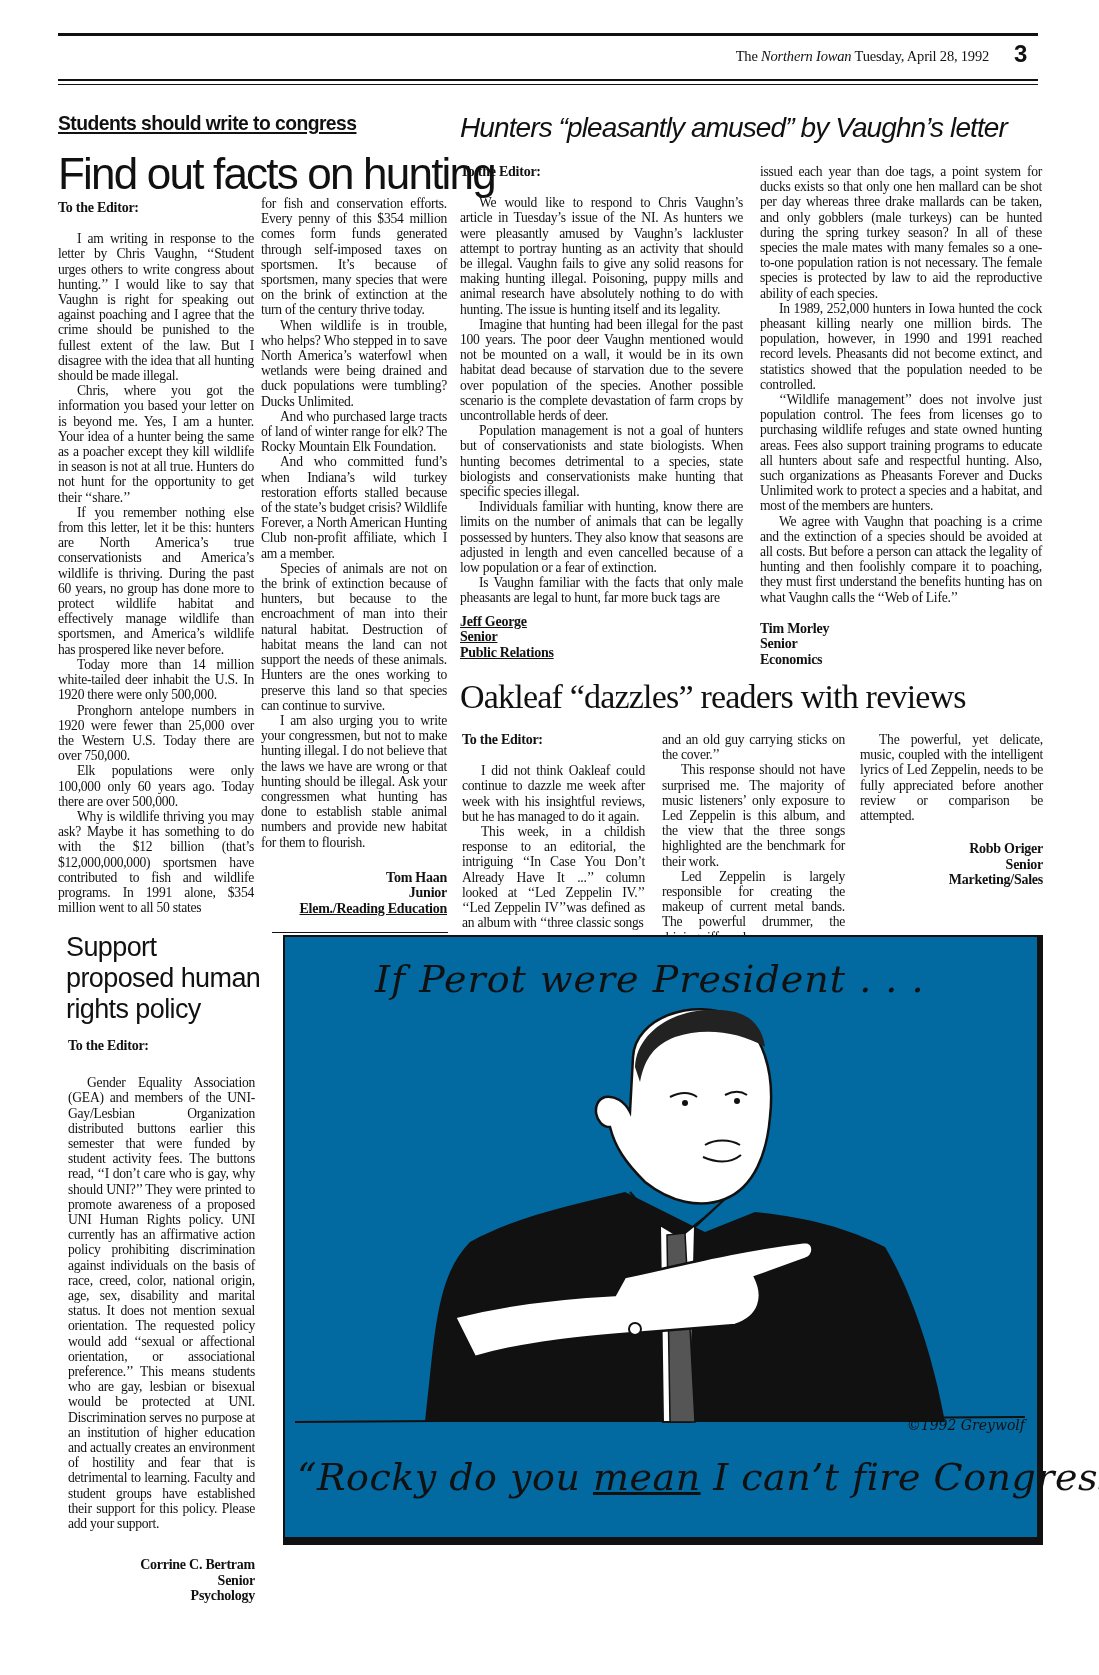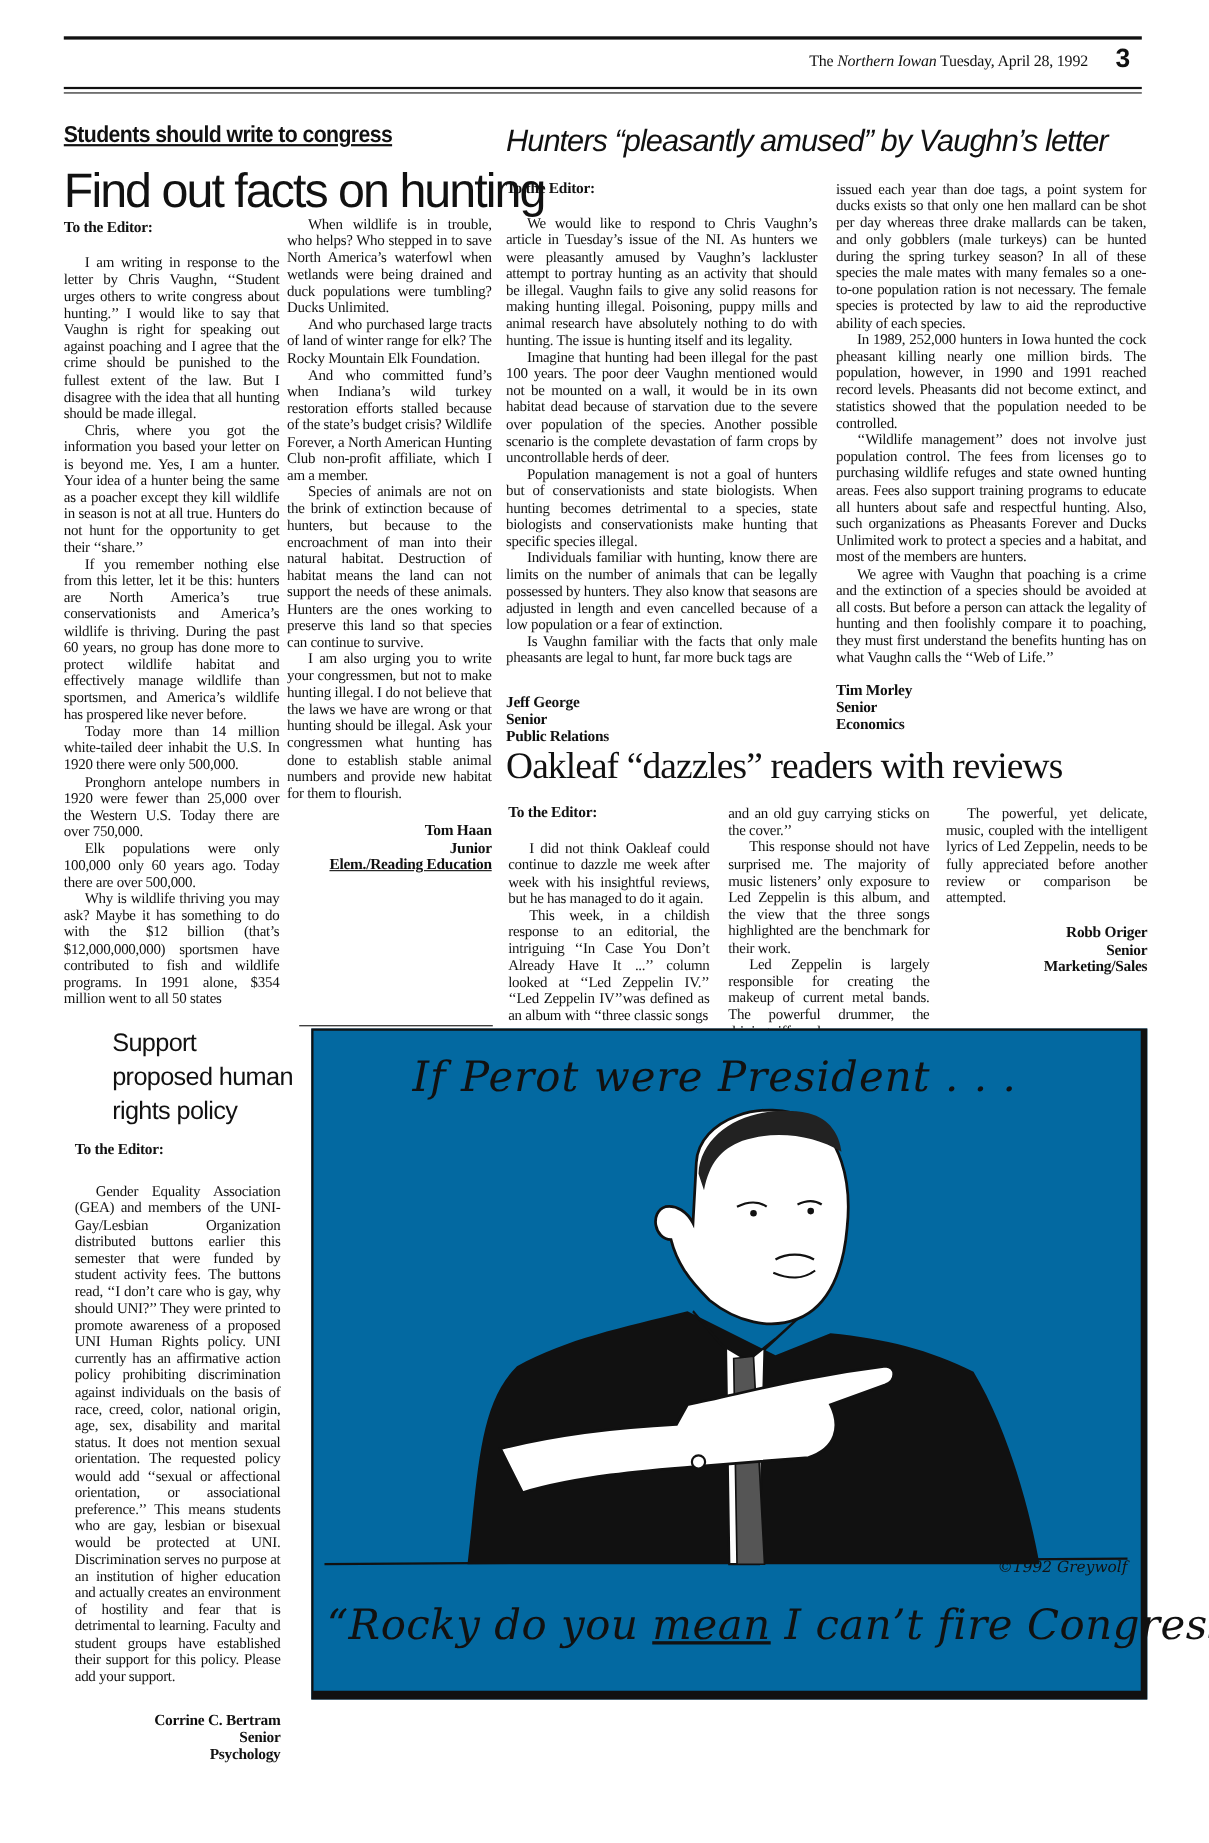--- a/index.html
+++ b/index.html
@@ -46,20 +46,21 @@
   <p>I am writing in response to the letter by Chris Vaughn, ‘‘Student urges others to write congress about hunting.’’ I would like to say that Vaughn is right for speaking out against poaching and I agree that the crime should be punished to the fullest extent of the law. But I disagree with the idea that all hunting should be made illegal.</p>
   <p>Chris, where you got the information you based your letter on is beyond me. Yes, I am a hunter. Your idea of a hunter being the same as a poacher except they kill wildlife in season is not at all true. Hunters do not hunt for the opportunity to get their ‘‘share.’’</p>
   <p>If you remember nothing else from this letter, let it be this: hunters are North America’s true conservationists and America’s wildlife is thriving. During the past 60 years, no group has done more to protect wildlife habitat and effectively manage wildlife than sportsmen, and America’s wildlife has prospered like never before.</p>
   <p>Today more than 14 million white-tailed deer inhabit the U.S. In 1920 there were only 500,000.</p>
   <p>Pronghorn antelope numbers in 1920 were fewer than 25,000 over the Western U.S. Today there are over 750,000.</p>
   <p>Elk populations were only 100,000 only 60 years ago. Today there are over 500,000.</p>
   <p>Why is wildlife thriving you may ask? Maybe it has something to do with the $12 billion (that’s $12,000,000,000) sportsmen have contributed to fish and wildlife programs. In 1991 alone, $354 million went to all 50 states</p>
 </div>
 
 <div class="col" style="left:261px; top:196px; width:186px;">
+  <p class="noindent">for fish and conservation efforts. Every penny of this $354 million comes form funds generated through self-imposed taxes on sportsmen. It’s because of sportsmen, many species that were on the brink of extinction at the turn of the century thrive today.</p>
   <p>When wildlife is in trouble, who helps? Who stepped in to save North America’s waterfowl when wetlands were being drained and duck populations were tumbling? Ducks Unlimited.</p>
   <p>And who purchased large tracts of land of winter range for elk? The Rocky Mountain Elk Foundation.</p>
   <p>And who committed fund’s when Indiana’s wild turkey restoration efforts stalled because of the state’s budget crisis? Wildlife Forever, a North American Hunting Club non-profit affiliate, which I am a member.</p>
   <p>Species of animals are not on the brink of extinction because of hunters, but because to the encroachment of man into their natural habitat. Destruction of habitat means the land can not support the needs of these animals. Hunters are the ones working to preserve this land so that species can continue to survive.</p>
   <p>I am also urging you to write your congressmen, but not to make hunting illegal. I do not believe that the laws we have are wrong or that hunting should be illegal. Ask your congressmen what hunting has done to establish stable animal numbers and provide new habitat for them to flourish.</p>
   <div class="sig right" style="margin-top:20px;">
     <div>Tom Haan</div>
     <div>Junior</div>
     <div style="text-decoration:underline;">Elem./Reading Education</div>
   </div>
@@ -67,21 +68,21 @@
 
 <div class="abs hed hed-italic" style="left:460px; top:114px; font-size:28px; letter-spacing:-0.9px;">Hunters “pleasantly amused” by Vaughn’s letter</div>
 
 <div class="col" style="left:460px; top:164px; width:283px;">
   <p class="salute">To the Editor:</p>
   <p>We would like to respond to Chris Vaughn’s article in Tuesday’s issue of the NI. As hunters we were pleasantly amused by Vaughn’s lackluster attempt to portray hunting as an activity that should be illegal. Vaughn fails to give any solid reasons for making hunting illegal. Poisoning, puppy mills and animal research have absolutely nothing to do with hunting. The issue is hunting itself and its legality.</p>
   <p>Imagine that hunting had been illegal for the past 100 years. The poor deer Vaughn mentioned would not be mounted on a wall, it would be in its own habitat dead because of starvation due to the severe over population of the species. Another possible scenario is the complete devastation of farm crops by uncontrollable herds of deer.</p>
   <p>Population management is not a goal of hunters but of conservationists and state biologists. When hunting becomes detrimental to a species, state biologists and conservationists make hunting that specific species illegal.</p>
   <p>Individuals familiar with hunting, know there are limits on the number of animals that can be legally possessed by hunters. They also know that seasons are adjusted in length and even cancelled because of a low population or a fear of extinction.</p>
   <p>Is Vaughn familiar with the facts that only male pheasants are legal to hunt, far more buck tags are</p>
-  <div class="sig" style="margin-top:26px;">
+  <div class="sig" style="margin-top:8px;text-decoration:underline;">
     <div>Jeff George</div>
     <div>Senior</div>
     <div>Public Relations</div>
   </div>
 </div>
 
 <div class="col" style="left:760px; top:164px; width:282px;">
   <p class="noindent">issued each year than doe tags, a point system for ducks exists so that only one hen mallard can be shot per day whereas three drake mallards can be taken, and only gobblers (male turkeys) can be hunted during the spring turkey season? In all of these species the male mates with many females so a one-to-one population ration is not necessary. The female species is protected by law to aid the reproductive ability of each species.</p>
   <p>In 1989, 252,000 hunters in Iowa hunted the cock pheasant killing nearly one million birds. The population, however, in 1990 and 1991 reached record levels. Pheasants did not become extinct, and statistics showed that the population needed to be controlled.</p>
   <p>‘‘Wildlife management’’ does not involve just population control. The fees from licenses go to purchasing wildlife refuges and state owned hunting areas. Fees also support training programs to educate all hunters about safe and respectful hunting. Also, such organizations as Pheasants Forever and Ducks Unlimited work to protect a species and a habitat, and most of the members are hunters.</p>
@@ -109,21 +110,21 @@
   <p>The powerful, yet delicate, music, coupled with the intelligent lyrics of Led Zeppelin, needs to be fully appreciated before another review or comparison be attempted.</p>
   <div class="sig right" style="margin-top:18px;">
     <div>Robb Origer</div>
     <div>Senior</div>
     <div>Marketing/Sales</div>
   </div>
 </div>
 
 <div class="rule" style="left:272px; top:932px; width:176px; height:1px;"></div>
 
-<div class="abs hed" style="left:66px; top:932px; font-size:23px; line-height:31px; letter-spacing:-0.6px;margin-left:36px;">
+<div class="abs hed" style="left:66px; top:932px; font-size:27px; line-height:31px; letter-spacing:-0.6px;">
   <div>Support</div>
   <div>proposed human</div>
   <div>rights policy</div>
 </div>
 <div class="col" style="left:68px; top:1038px; width:187px;">
   <p class="salute" style="margin-bottom:22px !important;">To the Editor:</p>
   <p>Gender Equality Association (GEA) and members of the UNI-Gay/Lesbian Organization distributed buttons earlier this semester that were funded by student activity fees. The buttons read, ‘‘I don’t care who is gay, why should UNI?’’ They were printed to promote awareness of a proposed UNI Human Rights policy. UNI currently has an affirmative action policy prohibiting discrimination against individuals on the basis of race, creed, color, national origin, age, sex, disability and marital status. It does not mention sexual orientation. The requested policy would add ‘‘sexual or affectional orientation, or associational preference.’’ This means students who are gay, lesbian or bisexual would be protected at UNI. Discrimination serves no purpose at an institution of higher education and actually creates an environment of hostility and fear that is detrimental to learning. Faculty and student groups have established their support for this policy. Please add your support.</p>
   <div class="sig right" style="margin-top:26px;">
     <div>Corrine C. Bertram</div>
     <div>Senior</div>

